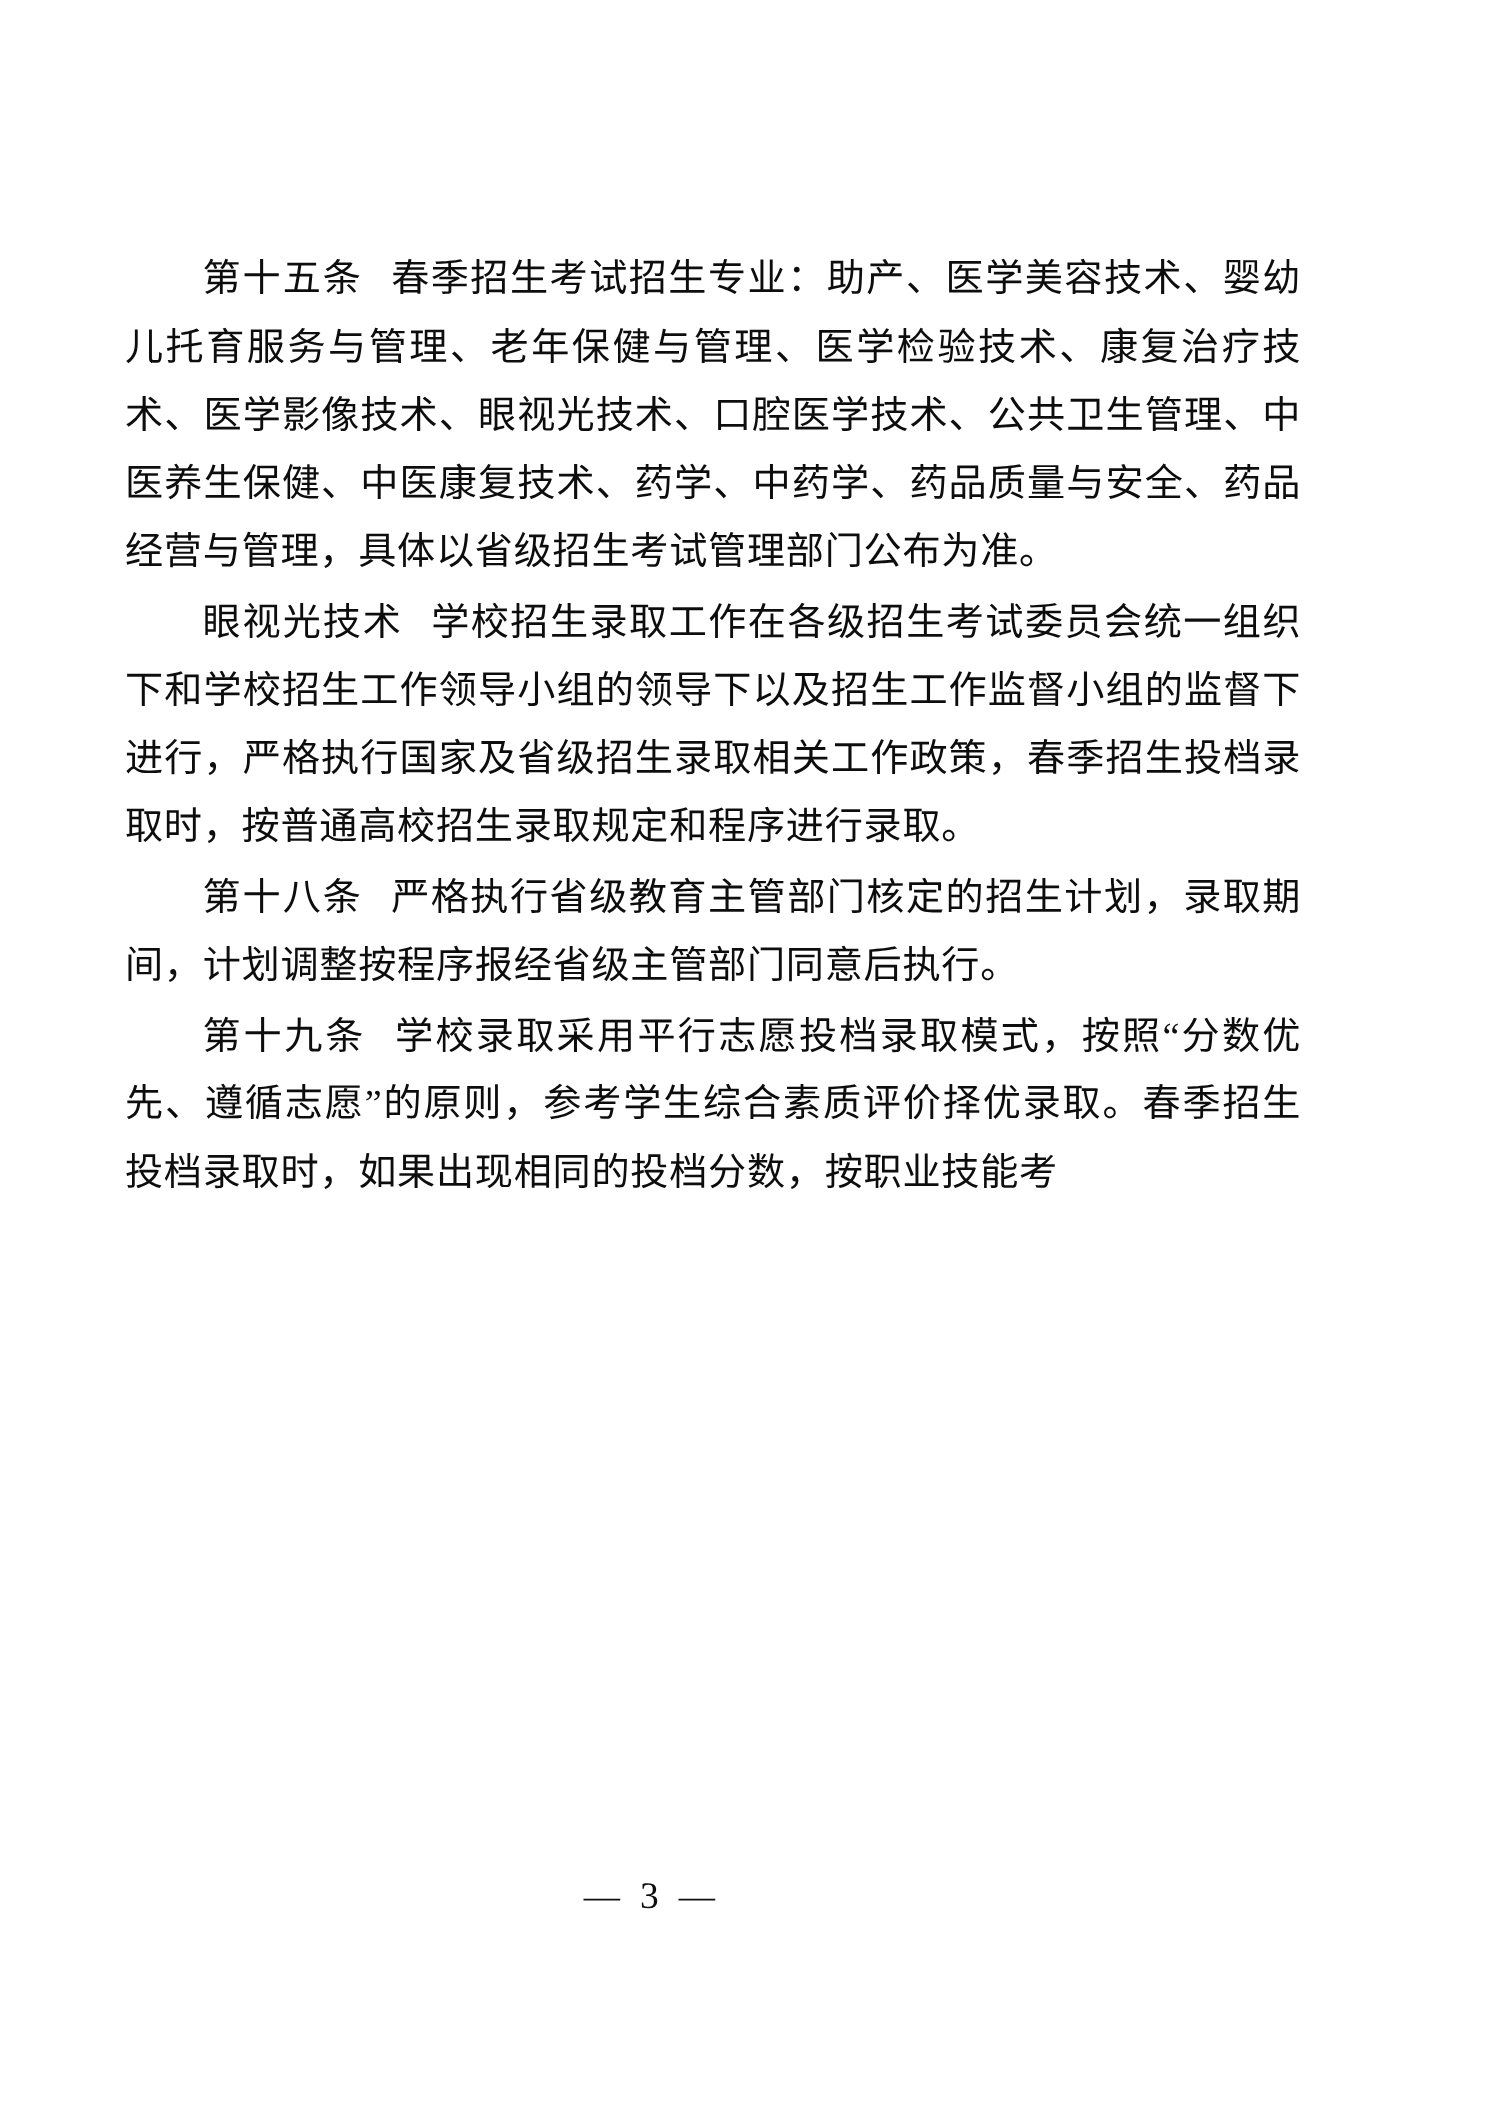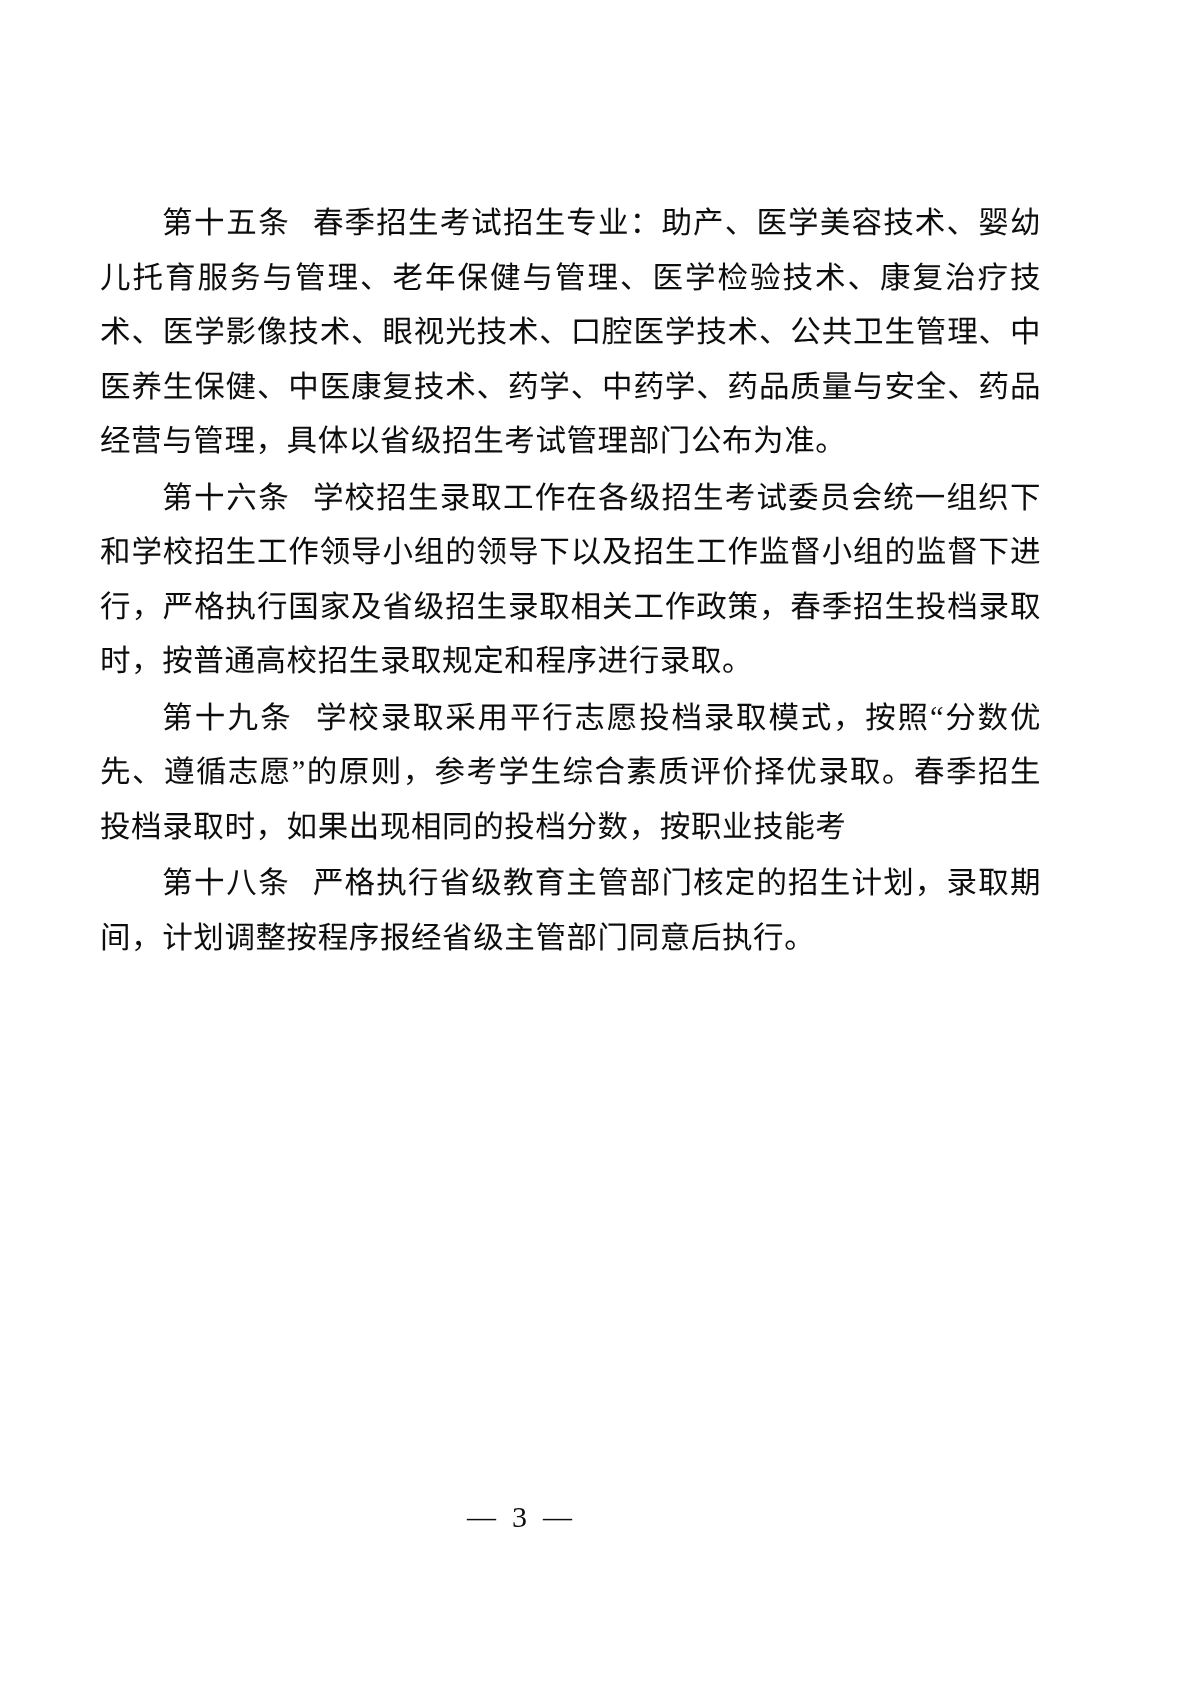--- a/index.html
+++ b/index.html
@@ -83,29 +83,29 @@
 
 <div class="page">
 
   <p class="para">
     <span class="num">第十五条</span><span class="gap"></span><span>春季招生考试招生专业：助产、医学美容技术、婴幼儿托育服务与管理、老年保健与管理、医学检验技术、康复治疗技术、医学影像技术、眼视光技术、口腔医学技术、公共卫生管理、中医养生保健、中医康复技术、药学、中药学、药品质量与安全、药品经营与管理，具体以省级招生考试管理部门公布为准。</span>
   </p>
 
 
 
   <p class="para">
-    <span class="num">第十六条</span><span class="gap"></span><span>学校招生录取工作在各级招生考试委员会统一组织下和学校招生工作领导小组的领导下以及招生工作监督小组的监督下进行，严格执行国家及省级招生录取相关工作政策，春季招生投档录取时，按普通高校招生录取规定和程序进行录取。</span>
+    <span class="num">眼视光技术</span><span class="gap"></span><span>学校招生录取工作在各级招生考试委员会统一组织下和学校招生工作领导小组的领导下以及招生工作监督小组的监督下进行，严格执行国家及省级招生录取相关工作政策，春季招生投档录取时，按普通高校招生录取规定和程序进行录取。</span>
+  </p>
+
+  <p class="para">
+    <span class="num">第十八条</span><span class="gap"></span><span>严格执行省级教育主管部门核定的招生计划，录取期间，计划调整按程序报经省级主管部门同意后执行。</span>
   </p>
 
   <p class="para">
     <span class="num">第十九条</span><span class="gap"></span><span>学校录取采用平行志愿投档录取模式，按照“分数优先、遵循志愿”的原则，参考学生综合素质评价择优录取。春季招生投档录取时，如果出现相同的投档分数，按职业技能考</span>
-  </p>
-
-  <p class="para">
-    <span class="num">第十八条</span><span class="gap"></span><span>严格执行省级教育主管部门核定的招生计划，录取期间，计划调整按程序报经省级主管部门同意后执行。</span>
   </p>
 
   <div class="footer">
     <span class="footer-inner">
       <span class="dash">—</span><span class="pagenum">3</span><span class="dash">—</span>
     </span>
   </div>
 
 </div>
 

